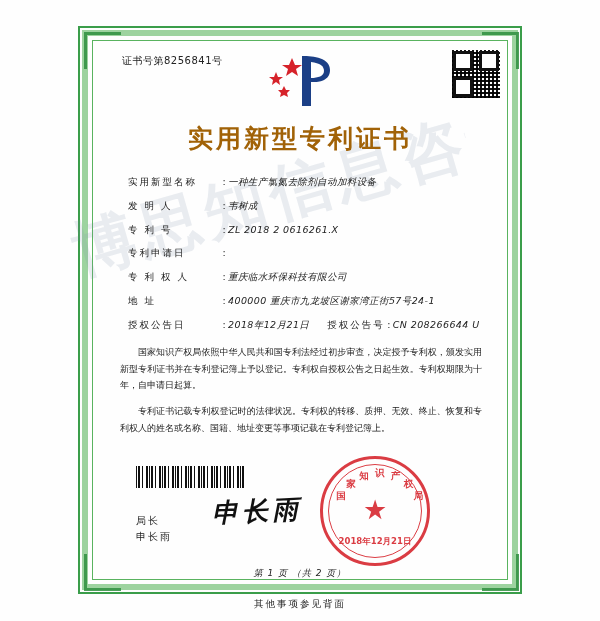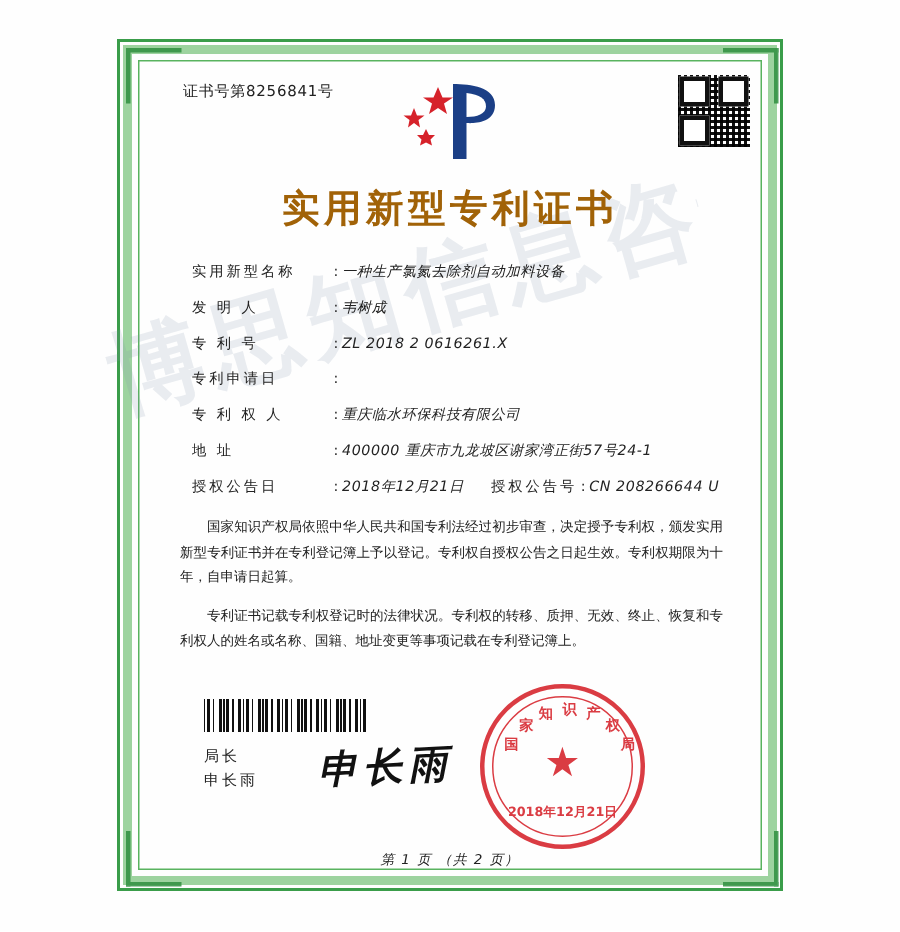--- a/index.html
+++ b/index.html
@@ -181,21 +181,21 @@
     height: 22px;
     background: repeating-linear-gradient(90deg,
       #111 0 1px, #fff 1px 2px, #111 2px 4px, #fff 4px 6px,
       #111 6px 7px, #fff 7px 10px, #111 10px 12px, #fff 12px 13px);
   }
 
   
   .sign-label {
     position: absolute;
     left: 136px;
-    top: 497px;
+    top: 513px;
     font-size: 10px;
     line-height: 1.6;
     letter-spacing: 2px;
     color: #222;
   }
   .signature {
     position: absolute;
     left: 212px;
     top: 494px;
     font-family: "DejaVu Serif", "Liberation Serif", serif;
@@ -405,14 +405,15 @@
       <span style="transform: rotate(0deg) translate(0,-44px) rotate(0deg);">识</span>
       <span style="transform: rotate(21deg) translate(0,-44px) rotate(-21deg);">产</span>
       <span style="transform: rotate(41deg) translate(0,-44px) rotate(-41deg);">权</span>
       <span style="transform: rotate(62deg) translate(0,-44px) rotate(-62deg);">局</span>
     </div>
     <div class="seal-star">★</div>
     <div class="seal-date">2018年12月21日</div>
   </div>
 
   <div class="page-no">第 1 页 （共 2 页）</div>
+  <div class="footnote">其他事项参见背面</div>
 
 </div>
 
 </body></html>

